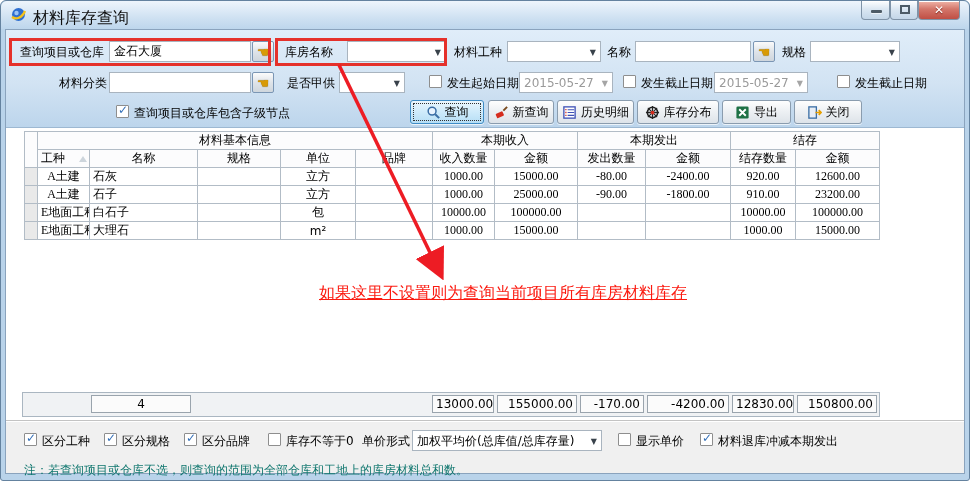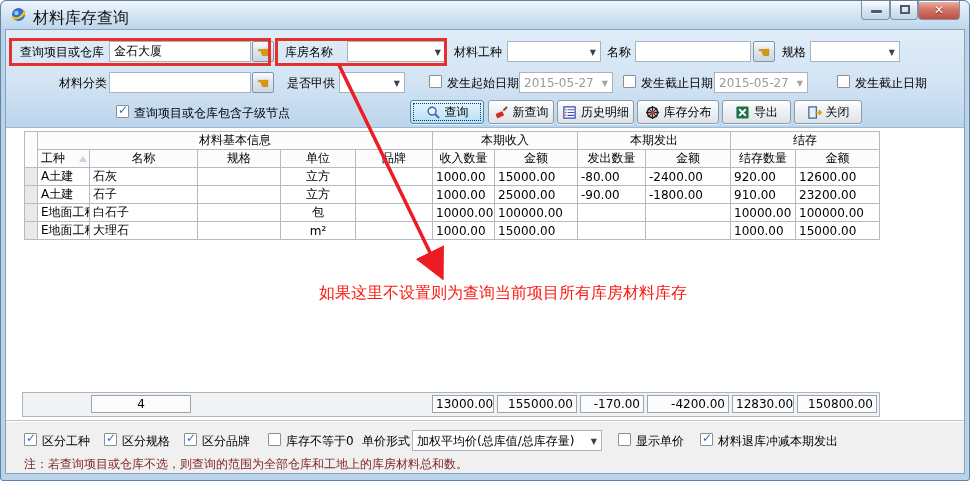--- a/index.html
+++ b/index.html
@@ -53,40 +53,40 @@
   .toolbtn.focused { border:1px solid #3f8cc5; background:linear-gradient(#eaf6fd,#d1ecfb 45%,#b6def5);
                      outline:1px dotted #333; outline-offset:-4px; }
   .toolbtn svg { width:15px; height:15px; }
   
   .grid { position:absolute; left:22px; top:130px; border-collapse:collapse; table-layout:fixed;
           font-size:12px; background:#fff; }
   .grid th, .grid td { border:1px solid #b2bcc6; overflow:hidden; white-space:nowrap; padding:0 3px; }
   .grid th { font-weight:normal; height:18px; background:#fcfcfd; text-align:center; }
   .grid td { height:17px; }
   .grid td.rowhdr { background:#e9e9e9; border-color:#b2bcc6; }
-  .grid .ra { text-align:left; }
+  .grid .ra { text-align:center;font-family:Liberation Serif, serif; }
   .grid .ca { text-align:center; }
   .sort-tri { display:inline-block; width:0; height:0; border-left:4px solid transparent;
               border-right:4px solid transparent; border-bottom:6px solid #cdd5dc; margin-left:14px; }
   
   .summary { position:absolute; left:20px; top:391px; width:858px; height:25px;
              background:#f0f2f4; border:1px solid #aab6c1; }
   .sumbox { position:absolute; top:2px; height:18px; background:#fbfbfb; border:1px solid #9aa4ad;
             font-size:12px; line-height:16px; padding:0 3px; }
   .sumbox.ra { text-align:right; } .sumbox.ca { text-align:center; }
   
   .footer { position:absolute; left:0; right:0; top:390px; bottom:0; background:#f0f0f0;
             border-top:1px solid #c3c3c3; box-shadow:inset 0 1px 0 #fff; }
   .footer .lbl { top:12px; }
   .footer .checkbox { top:12px; }
-  .note { position:absolute; left:18px; top:35px; font-size:12px; color:#7f1d1d; white-space:nowrap; }
+  .note { position:absolute; left:18px; top:41px; font-size:12px; color:#0f766e; white-space:nowrap; }
   
   .overlay { position:absolute; left:0; top:0; width:970px; height:481px; pointer-events:none; }
   .redbox { position:absolute; border:3px solid #e5312b; }
-  .ann-text { position:absolute; left:318px; top:282px; font-size:16px; color:#fb1a10; white-space:nowrap; }
+  .ann-text { position:absolute; left:318px; top:282px; font-size:16px; color:#fb1a10; white-space:nowrap;text-decoration:underline; }
   .arrow-svg { position:absolute; left:330px; top:58px; }
 </style>
 </head>
 <body>
 
 <div class="window">
 
   <div class="titlebar">
     <svg class="app-icon" viewBox="0 0 17 17">
       <circle cx="8.5" cy="8.5" r="6.5" fill="#2f6fd0"></circle>

